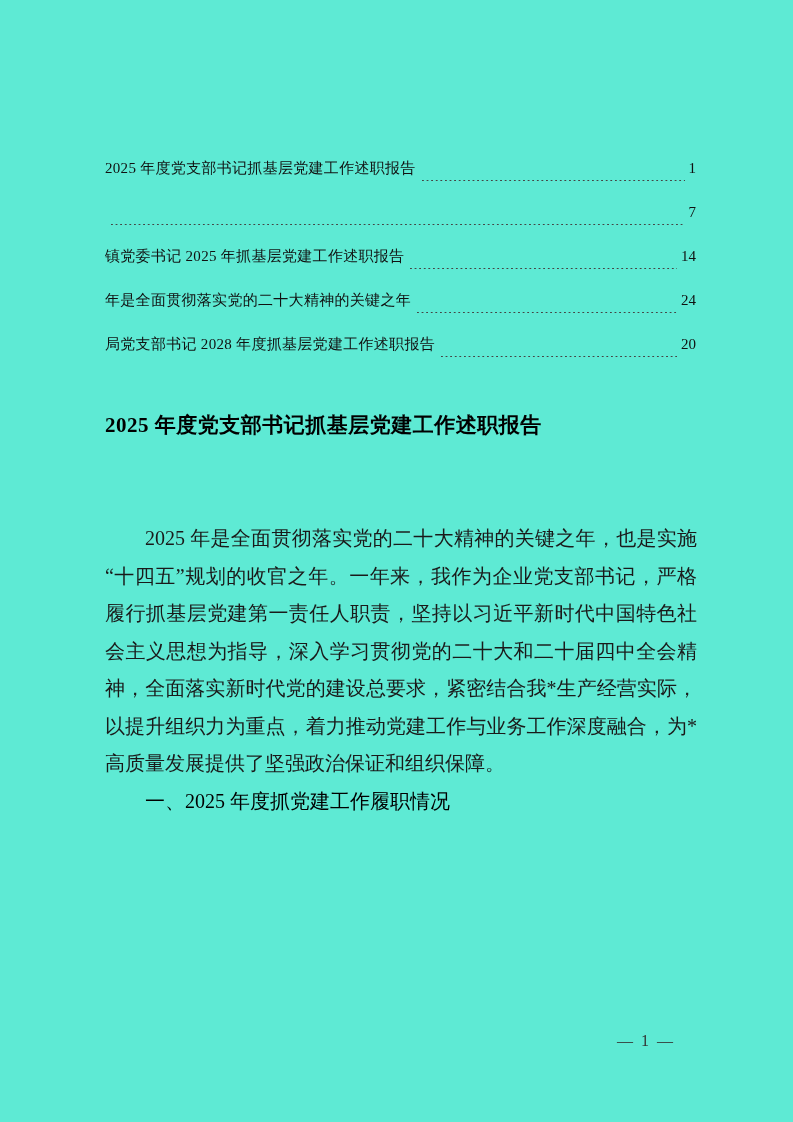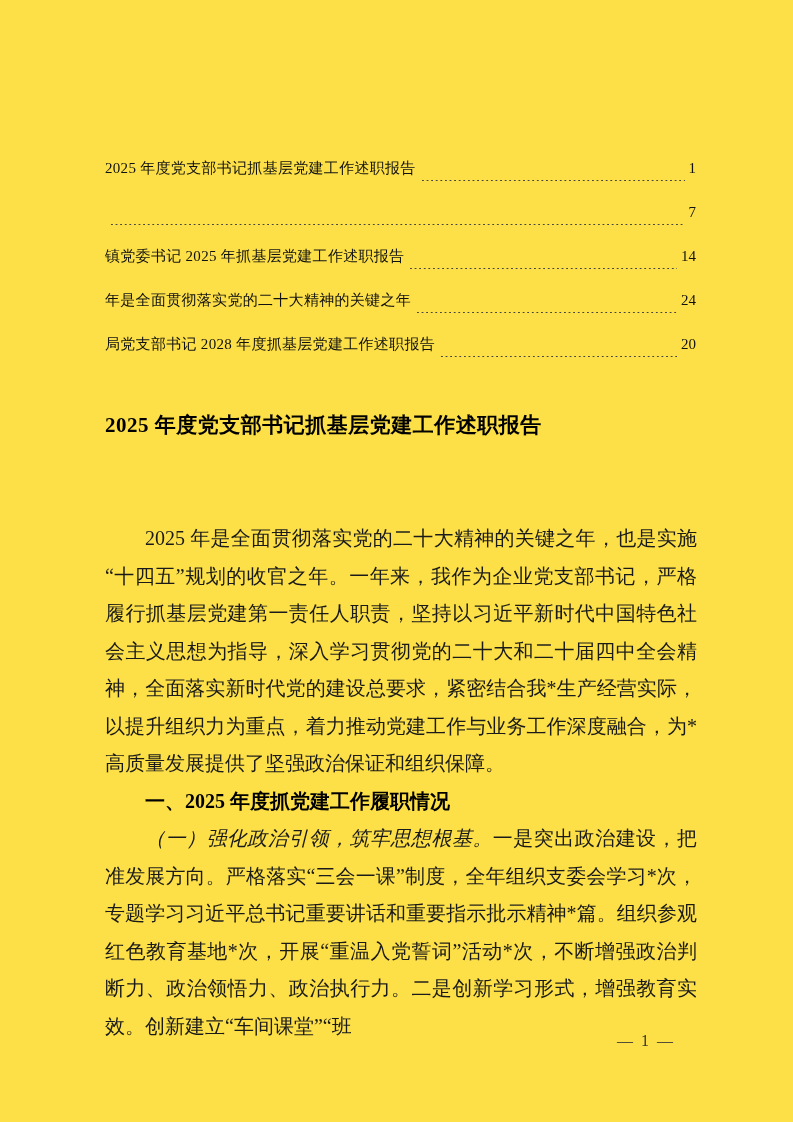--- a/index.html
+++ b/index.html
@@ -11,21 +11,21 @@
     width: 793px;
     height: 1122px;
     position: relative;
     font-family: "Liberation Serif", "DejaVu Serif", serif;
     color: #1a1a1a;
     overflow: hidden;
   }
   .page {
     position: absolute;
     inset: 0;
-    background: #fde047;
+    background: #5eead4;
   }
 
   
   .toc {
     position: absolute;
     top: 146px;
     left: 105px;
     right: 97px;
   }
   .toc-item {
@@ -81,21 +81,21 @@
     color: #1a1a1a;
   }
   .para {
     margin: 0;
     text-indent: 40px;
   }
   .sec-heading {
     margin: 0;
     font-size: 20px;
     line-height: 37.5px;
-    font-weight: bold;
+    font-weight: normal;
     color: #000000;
     text-indent: 40px;
   }
   .kai-lead {
     font-style: italic;
   }
 
   
   .footer {
     position: absolute;
@@ -137,18 +137,17 @@
       <span class="toc-dots"></span>
       <span class="toc-page">20</span>
     </div>
   </nav>
 
   <h1 class="doc-title">2025 年度党支部书记抓基层党建工作述职报告</h1>
 
   <div class="body-text">
     <p class="para">2025 年是全面贯彻落实党的二十大精神的关键之年，也是实施“十四五”规划的收官之年。一年来，我作为企业党支部书记，严格履行抓基层党建第一责任人职责，坚持以习近平新时代中国特色社会主义思想为指导，深入学习贯彻党的二十大和二十届四中全会精神，全面落实新时代党的建设总要求，紧密结合我*生产经营实际，以提升组织力为重点，着力推动党建工作与业务工作深度融合，为*高质量发展提供了坚强政治保证和组织保障。</p>
     <h2 class="sec-heading">一、2025 年度抓党建工作履职情况</h2>
-    <p class="para"><span class="kai-lead">（一）强化政治引领，筑牢思想根基。</span><span>一是突出政治建设，把准发展方向。严格落实“三会一课”制度，全年组织支委会学习*次，专题学习习近平总书记重要讲话和重要指示批示精神*篇。组织参观红色教育基地*次，开展“重温入党誓词”活动*次，不断增强政治判断力、政治领悟力、政治执行力。二是创新学习形式，增强教育实效。创新建立“车间课堂”“班</span></p>
   </div>
 
   <div class="footer">— 1 —</div>
 
 </div>
 
 </body></html>

